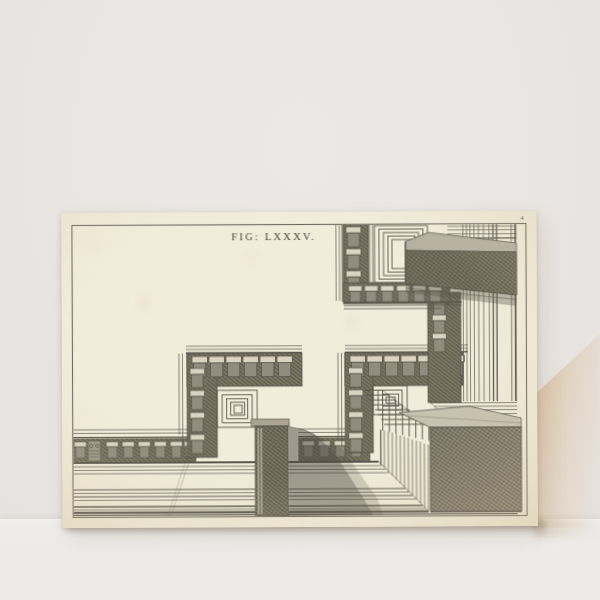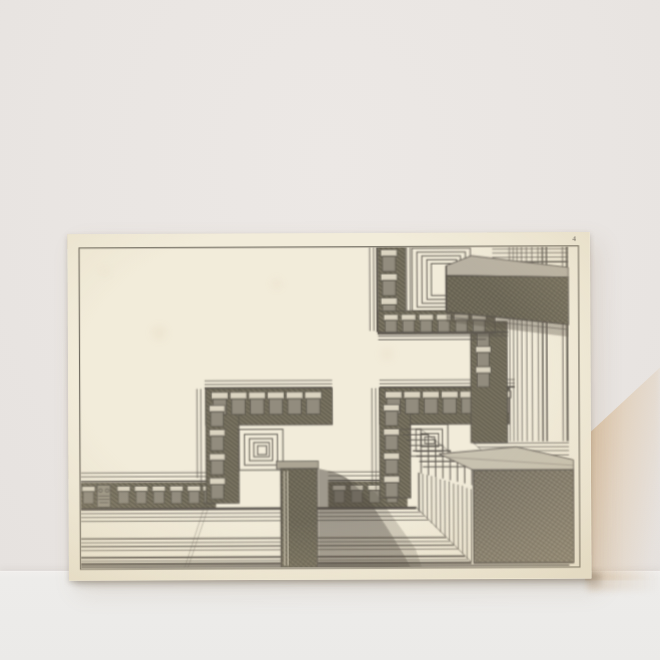--- a/index.html
+++ b/index.html
@@ -254,15 +254,16 @@
         <rect x="62" y="212" width="475" height="315" fill="url(#age)"></rect>
         <g fill="#d8c9a8" filter="url(#soft)" stroke="none">
           <circle cx="145" cy="302" r="7" opacity="0.15"></circle>
           <circle cx="352" cy="322" r="6" opacity="0.13"></circle>
           <circle cx="252" cy="258" r="5" opacity="0.12"></circle>
           <circle cx="96" cy="246" r="4" opacity="0.12"></circle>
         </g>
       </g>
     </svg>
 
+    <div class="caption">FIG: LXXXV.</div>
     <div class="plate-no">4</div>
   </div>
 </div>
 
 </body></html>

